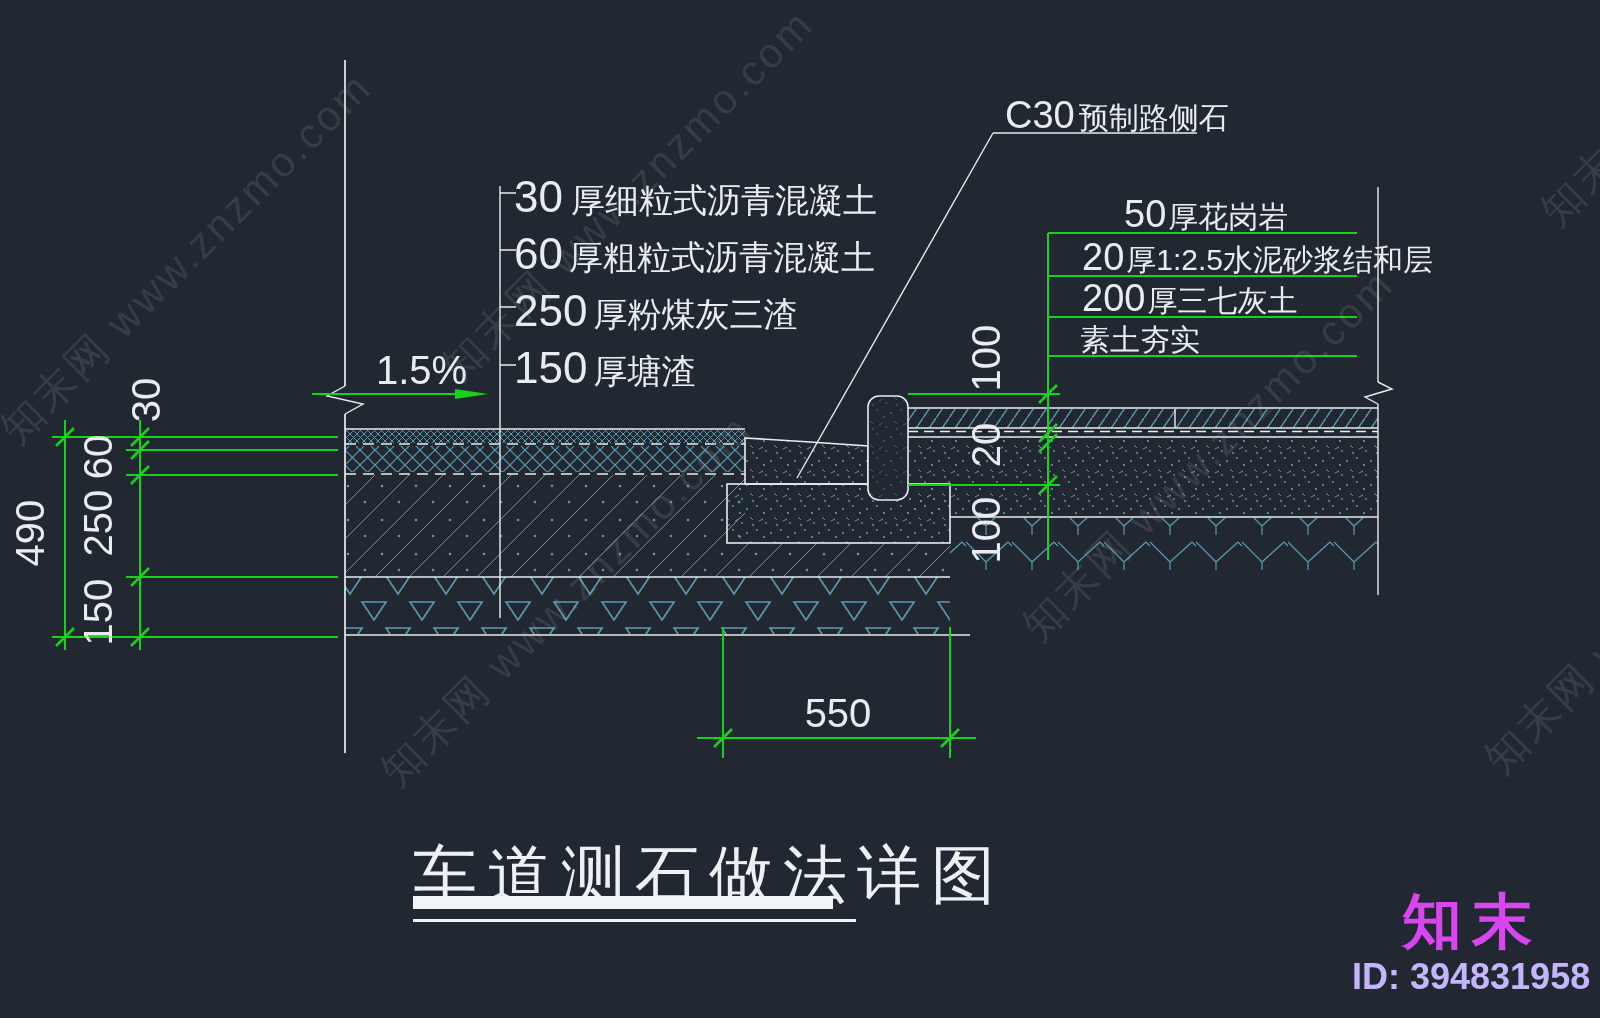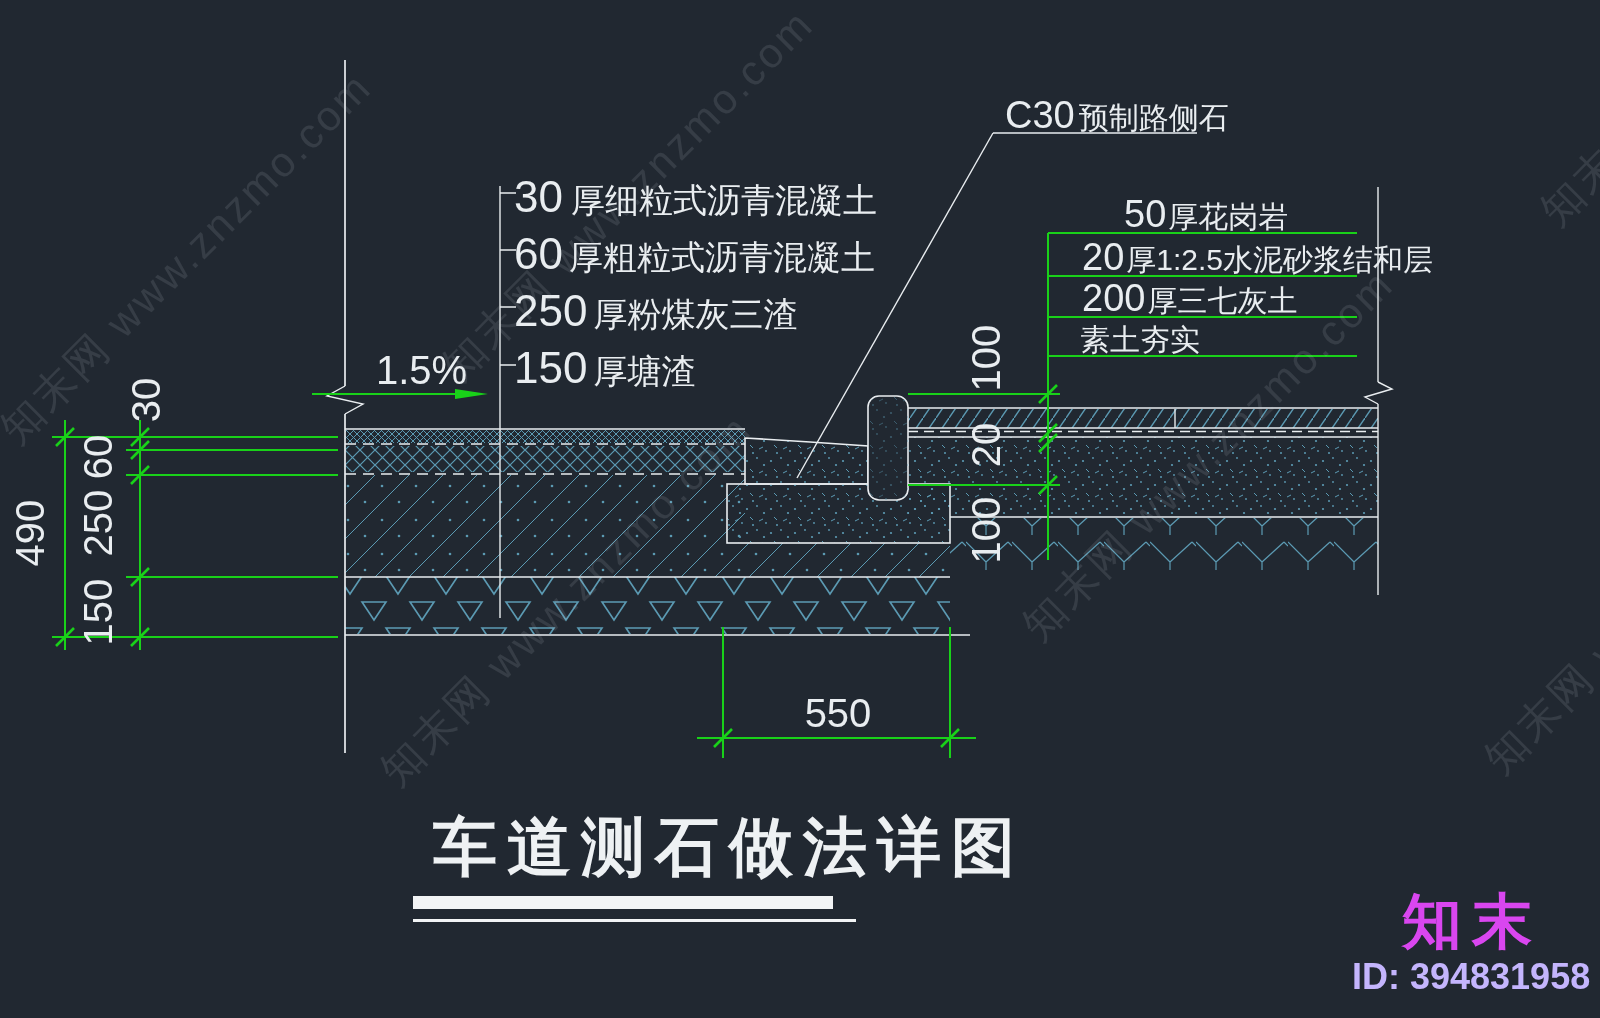--- a/index.html
+++ b/index.html
@@ -10,22 +10,22 @@
   text{fill:#e9edf0;font-family:"Liberation Sans",sans-serif;}
   .t-big{font-size:44px;}
   .t-small{font-size:34px;}
   .r-big{font-size:38px;}
   .r-small{font-size:30px;}
   .dim{font-size:40px;fill:#e9edf0;}
   .slope{font-size:40px;}
   
   .wm{position:absolute;color:rgba(205,215,225,0.12);font-size:42px;letter-spacing:3px;
       white-space:nowrap;transform:rotate(-45deg);transform-origin:0 50%;pointer-events:none;}
-  .title{position:absolute;left:413px;top:804px;color:#eef1f3;font-size:64px;font-weight:700;
-         letter-spacing:10px;white-space:nowrap;margin-left:20px;}
+  .title{position:absolute;left:413px;top:832px;color:#eef1f3;font-size:64px;font-weight:400;
+         letter-spacing:10px;white-space:nowrap;}
   .bar-thick{position:absolute;left:413px;top:896px;width:420px;height:13px;background:#f2f4f5;}
   .bar-thin{position:absolute;left:413px;top:919px;width:443px;height:3px;background:#f2f4f5;}
   .logo{position:absolute;left:1402px;top:882px;color:#d946ef;font-size:60px;font-weight:700;
         letter-spacing:10px;}
   .idtag{position:absolute;left:1352px;top:956px;color:#c4b5fd;font-size:36px;font-weight:700;}
 </style>
 </head>
 <body>
 
 <div class="stage">

